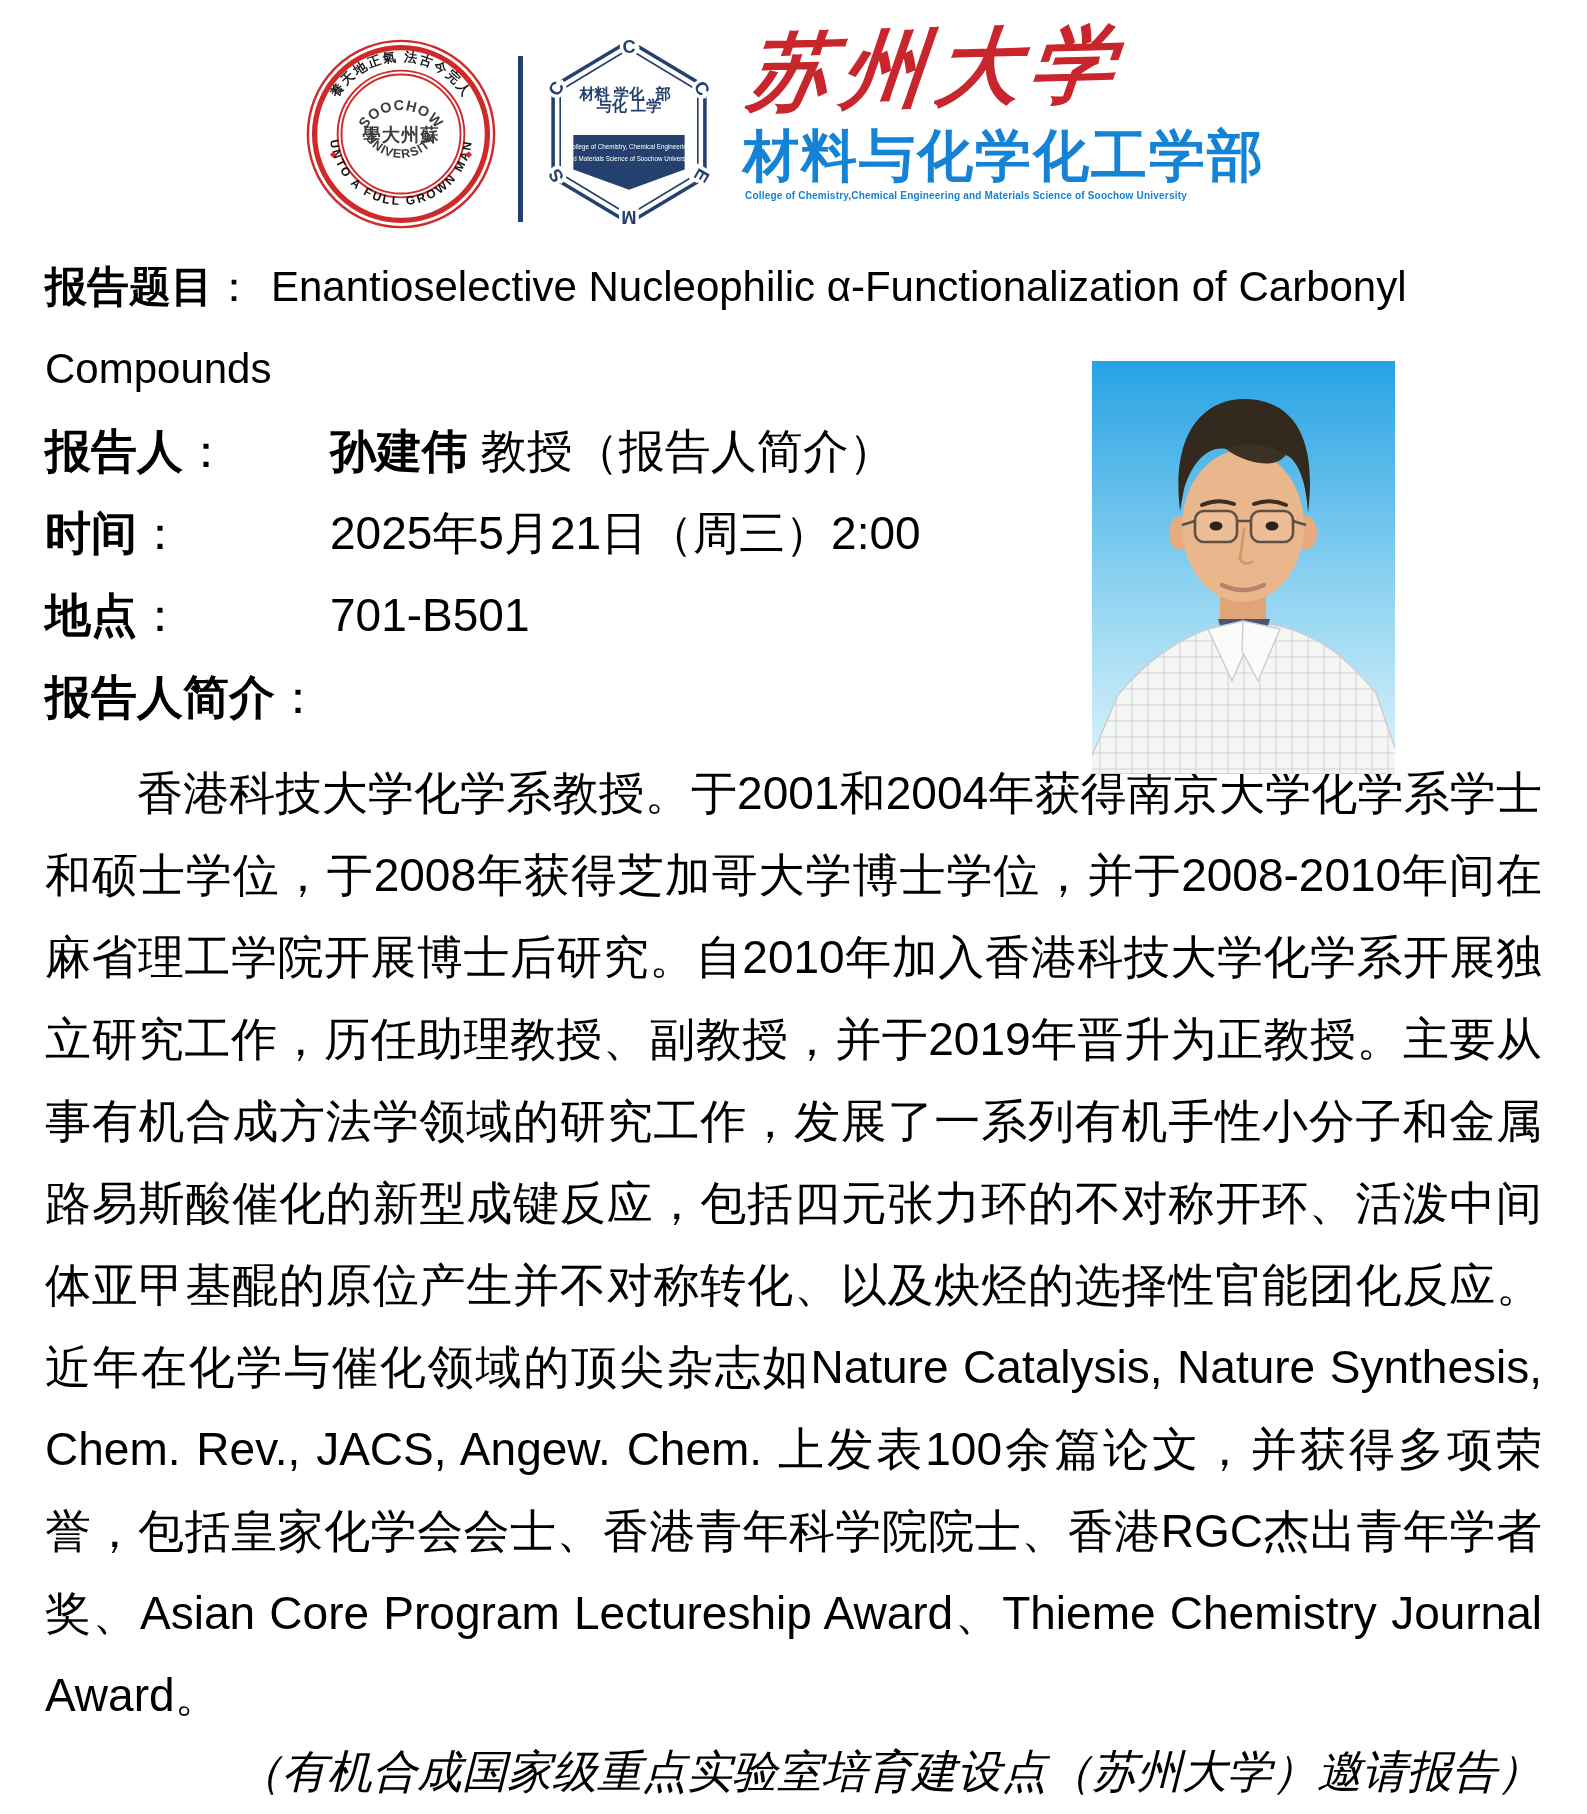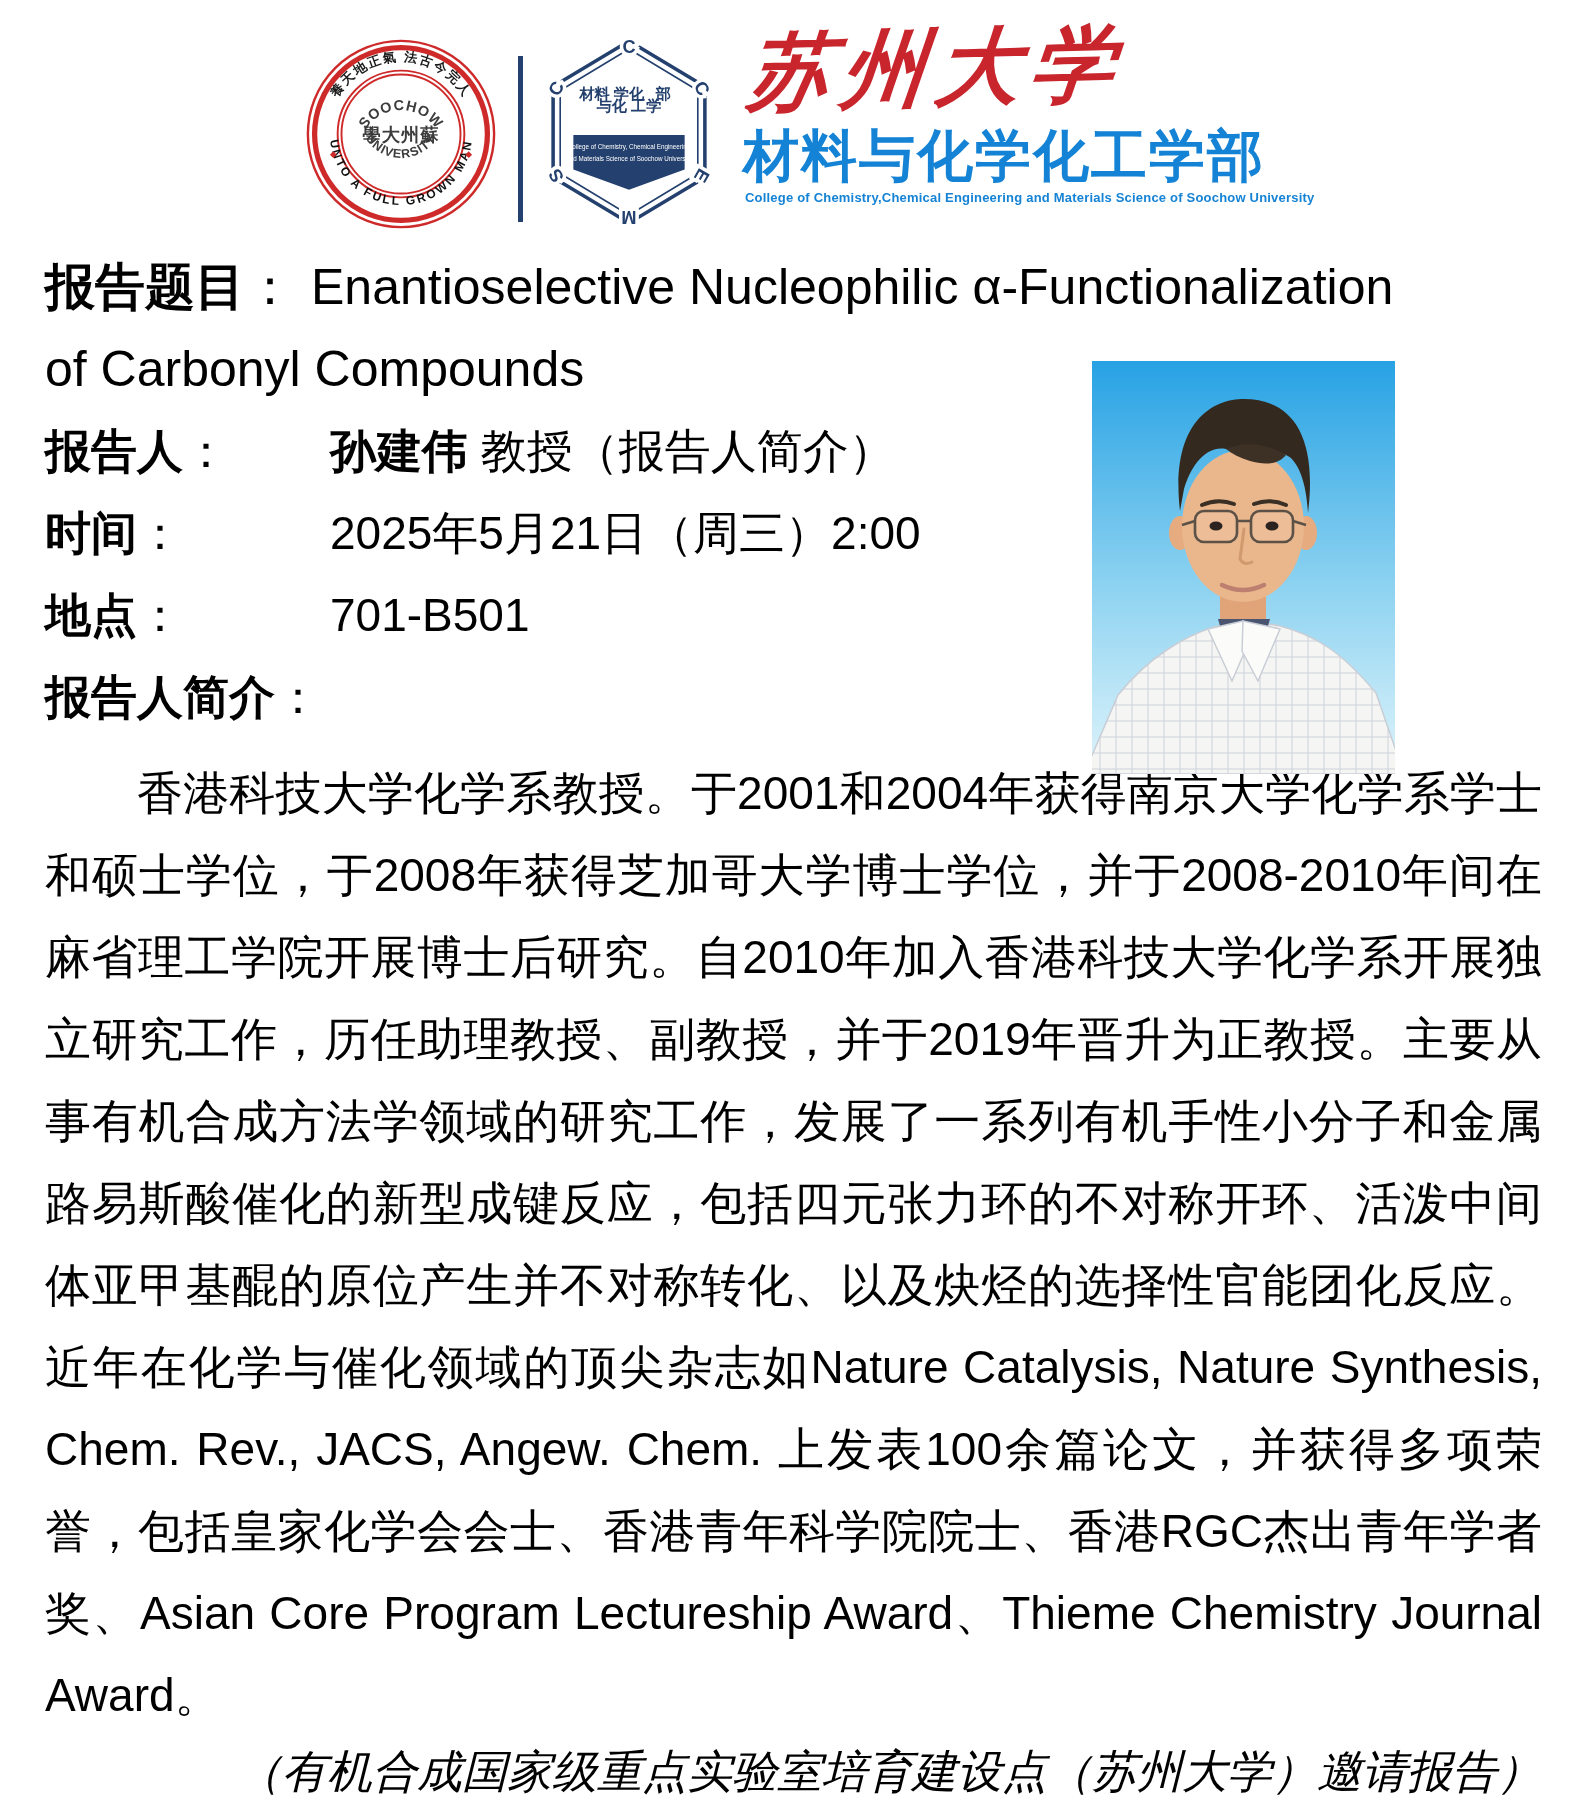--- a/index.html
+++ b/index.html
@@ -19,26 +19,26 @@
     font-size:84px; font-weight:900; font-style:italic; line-height:1.12;
     color:var(--calligraphy-red); letter-spacing:10px;
     transform:skewX(-7deg) rotate(-1.5deg); transform-origin:left bottom;
     font-family:"DejaVu Serif","Liberation Serif",serif;
   }
   .dept-cn {
     font-size:56px; font-weight:700; color:var(--dept-blue);
     letter-spacing:2px; line-height:1.08; margin-top:6px;
   }
   .dept-en {
-    font-size:13px; font-weight:700; color:var(--dept-blue);
+    font-size:10px; font-weight:700; color:var(--dept-blue);
     margin-top:3px; letter-spacing:.2px; margin-left:2px;
   }
   
   .content { position:relative; padding:0 45px; }
-  .title-p { margin-top:14px; width:1400px; font-size:50px; line-height:82px; }
+  .title-p { margin-top:14px; width:1400px; font-size:42px; line-height:82px; }
   .label-b { font-weight:700; }
   .val-gap { margin-left:16px; }
   .row { display:flex; font-size:46px; line-height:82px;gap:48px; }
   .row .lab { width:237px; flex:0 0 auto; }
   .photo {
     position:absolute; left:1092px; top:115px; width:303px; height:413px;
     display:block;
   }
   .bio-p {
     margin-top:14px; font-size:46px; line-height:82px;

